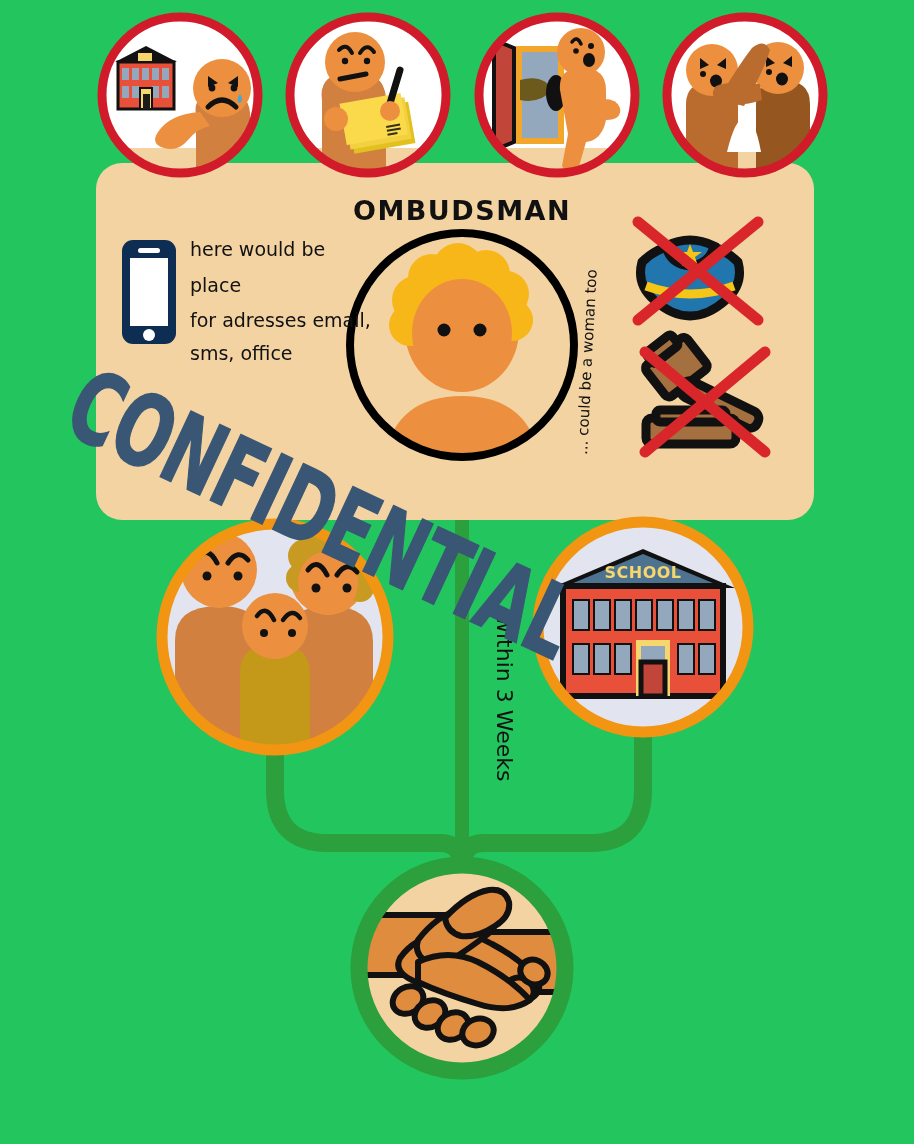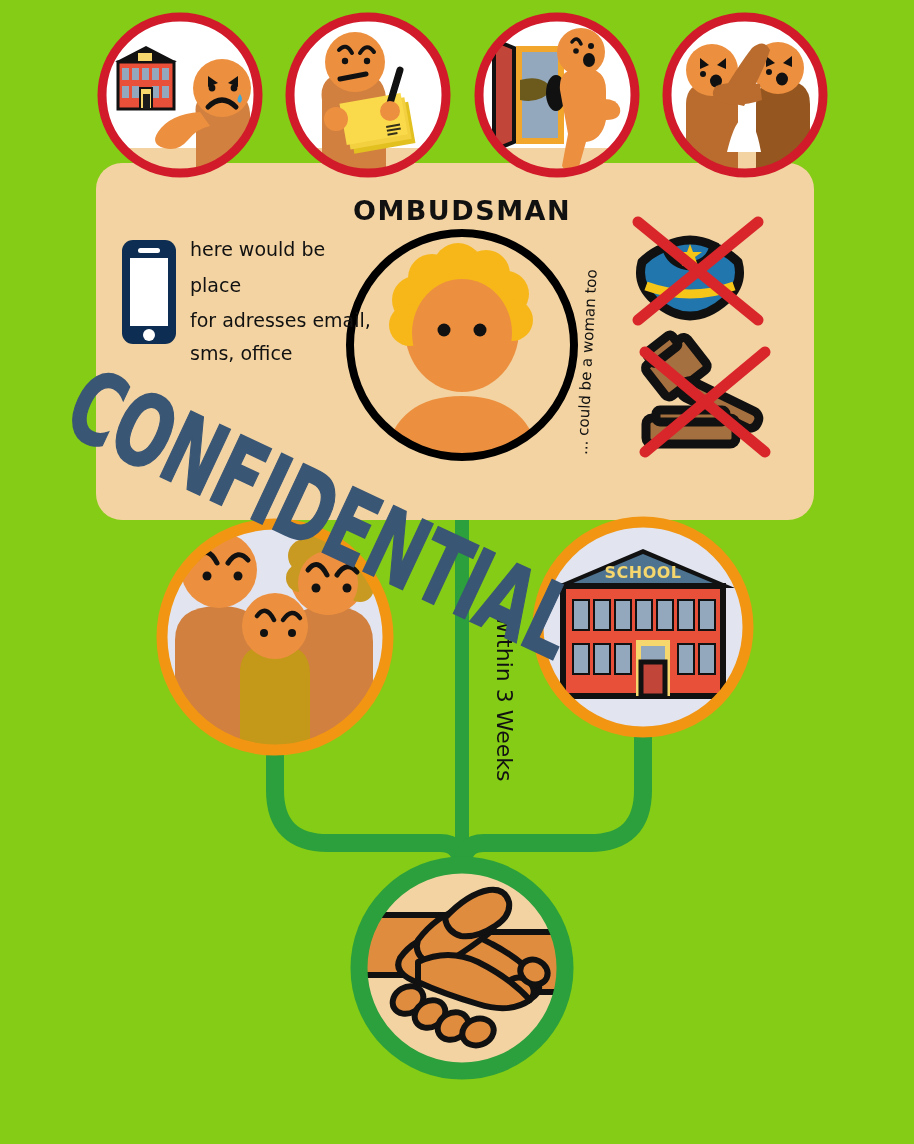--- a/index.html
+++ b/index.html
@@ -8,21 +8,21 @@
     padding: 0;
     background: #ffffff;
   }
   body {
     font-family: "DejaVu Sans", sans-serif;
   }
   #canvas {
     position: relative;
     width: 914px;
     height: 1144px;
-    background: #84cc16;
+    background: #22c55e;
     overflow: hidden;
     text-decoration: underline;
   }
   #canvas > svg {
     position: absolute;
     top: 0;
     left: 0;
   }
 </style>
 </head>

